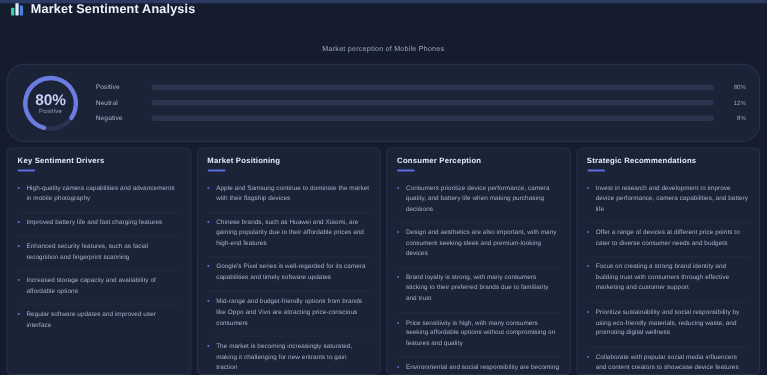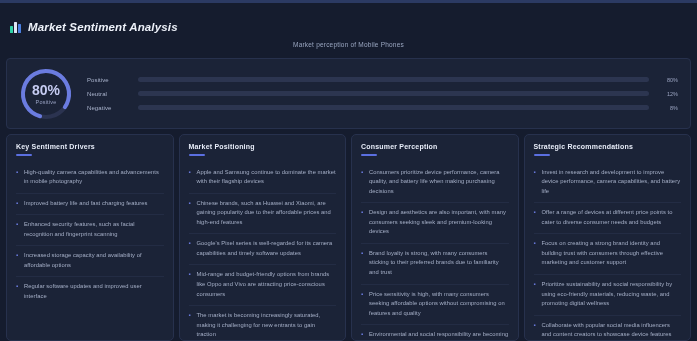--- a/index.html
+++ b/index.html
@@ -24,24 +24,23 @@
     border-top: 3px solid #2b3a63;
     position: relative;
     display: flex;
     flex-direction: column;
   }
 
   
   .header {
     height: 30px;
     display: flex;
-    align-items: flex-end;
+    align-items: flex-start;
     padding: 0 10px;
     flex: 0 0 auto;
-    font-style: italic;
   }
 
   .app-icon {
     width: 11px;
     height: 11px;
     margin-right: 7px;
     display: inline-flex;
     align-items: flex-end;
     gap: 1px;
     flex: 0 0 auto;
@@ -74,21 +73,21 @@
     font-size: 6.5px;
     color: #9aa6c0;
     letter-spacing: 0.2px;
   }
 
   
   .sentiment-panel {
     margin: 3px 6px 0 6px;
     background: #1b2337;
     border: 1px solid #27314d;
-    border-radius: 4px;
+    border-radius: 16px;
     height: 71px;
     display: flex;
     align-items: center;
     padding: 0 10px;
     flex: 0 0 auto;
   }
 
   .gauge-wrap {
     width: 58px;
     height: 58px;

